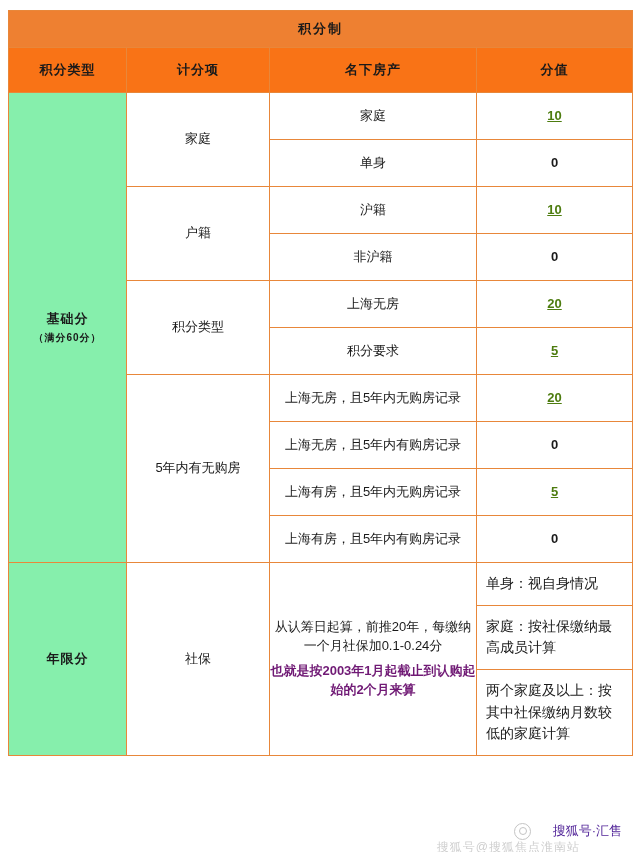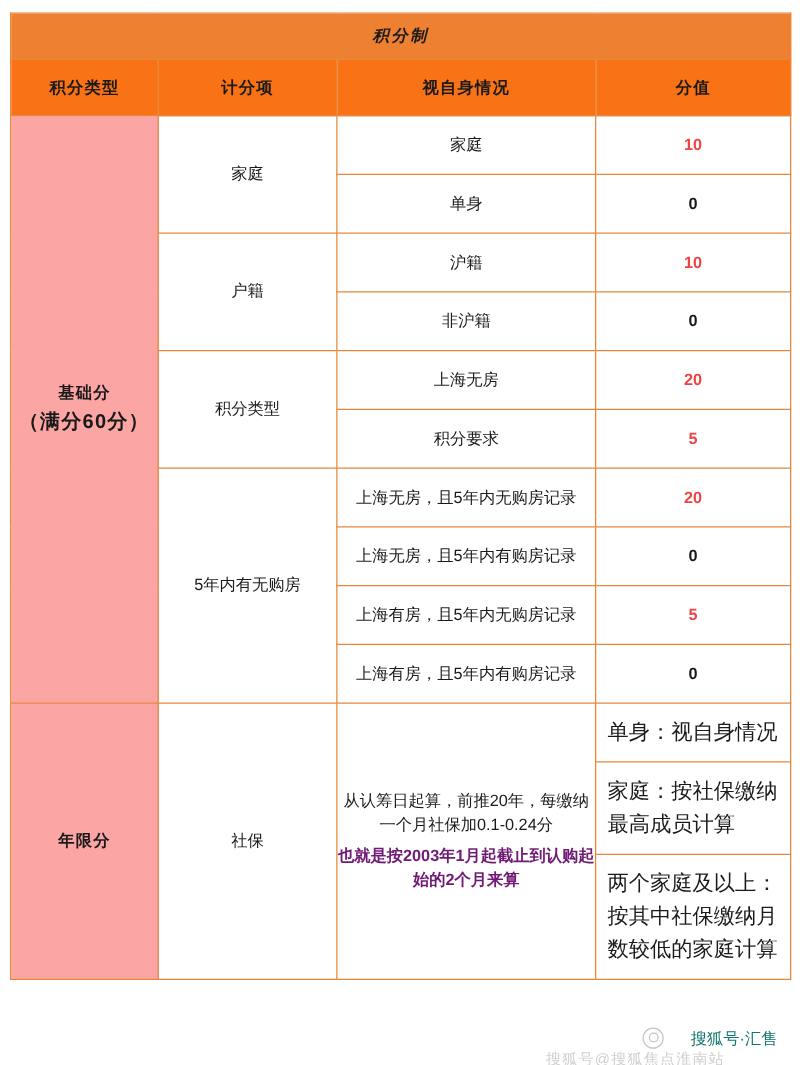--- a/index.html
+++ b/index.html
@@ -37,40 +37,39 @@
     font-size: 13px;
     line-height: 1.45;
   }
   .title-cell {
     background: #ee8031;
     color: #ffffff;
     font-size: 15px;
     font-weight: bold;
     height: 36px;
     letter-spacing: 2px;
-    font-style: italic;
   }
   .head-cell {
     background: #f97316;
     color: #3a2512;
     font-weight: bold;
     font-size: 14px;
     height: 44px;
     letter-spacing: 1px;
   }
   .cat-cell {
-    background: #fca5a5;
+    background: #86efac;
     color: #ffffff;
     font-weight: bold;
     font-size: 14px;
     letter-spacing: 1px;
   }
   .cat-cell .sub {
     display: block;
-    font-size: 16px;
+    font-size: 10px;
     font-weight: bold;
     margin-top: 2px;
   }
   .item-cell {
     font-size: 14px;
     color: #222;
     padding: 4px 2px;
   }
   .req-cell {
     font-size: 13px;
@@ -81,21 +80,22 @@
   .req-cell.wrap {
     text-align: center;
     line-height: 1.5;
   }
   .score-cell {
     font-size: 14px;
     font-weight: bold;
     color: #111;
   }
   .score-cell.red {
-    color: #ef4444;
+    color: #4d7c0f;
+    text-decoration: underline;
   }
   .social-desc {
     text-align: left;
     padding: 8px 10px;
     font-size: 12.5px;
     line-height: 1.6;
   }
   .social-desc .red-note {
     color: #701a75;
     font-weight: bold;
@@ -103,42 +103,42 @@
     margin-top: 6px;
     text-align: center;
   }
   .note-stack {
     padding: 0;
   }
   .note-stack .note-row {
     border-bottom: 1px solid #e8873a;
     padding: 10px 9px;
     text-align: left;
-    font-size: 17px;
+    font-size: 14px;
     line-height: 1.55;
     color: #1a1a1a;
   }
   .note-stack .note-row:last-child {
     border-bottom: 0;
   }
   .footer {
     position: absolute;
     left: 0;
     bottom: 0;
     width: 640px;
     height: 46px;
   }
   .watermark {
     position: absolute;
     right: 18px;
     bottom: 22px;
     display: flex;
-    align-items: flex-start;
+    align-items: flex-end;
     gap: 22px;
-    color: #0f766e;
+    color: #4c1d95;
     font-size: 13px;
     white-space: nowrap;
   }
   .wm-circle {
     width: 15px;
     height: 15px;
     border-radius: 50%;
     border: 1px solid #c4c4c4;
     position: relative;
     display: inline-block;
@@ -174,21 +174,21 @@
       <col style="width:207px">
       <col style="width:156px">
     </colgroup>
     <tbody>
       <tr>
         <td class="title-cell" colspan="4">积分制</td>
       </tr>
       <tr>
         <td class="head-cell">积分类型</td>
         <td class="head-cell">计分项</td>
-        <td class="head-cell">视自身情况</td>
+        <td class="head-cell">名下房产</td>
         <td class="head-cell">分值</td>
       </tr>
 
       <tr>
         <td class="cat-cell" rowspan="10">
           <span>基础分</span>
           <span class="sub">（满分60分）</span>
         </td>
         <td class="item-cell" rowspan="2">家庭</td>
         <td class="req-cell">家庭</td>

